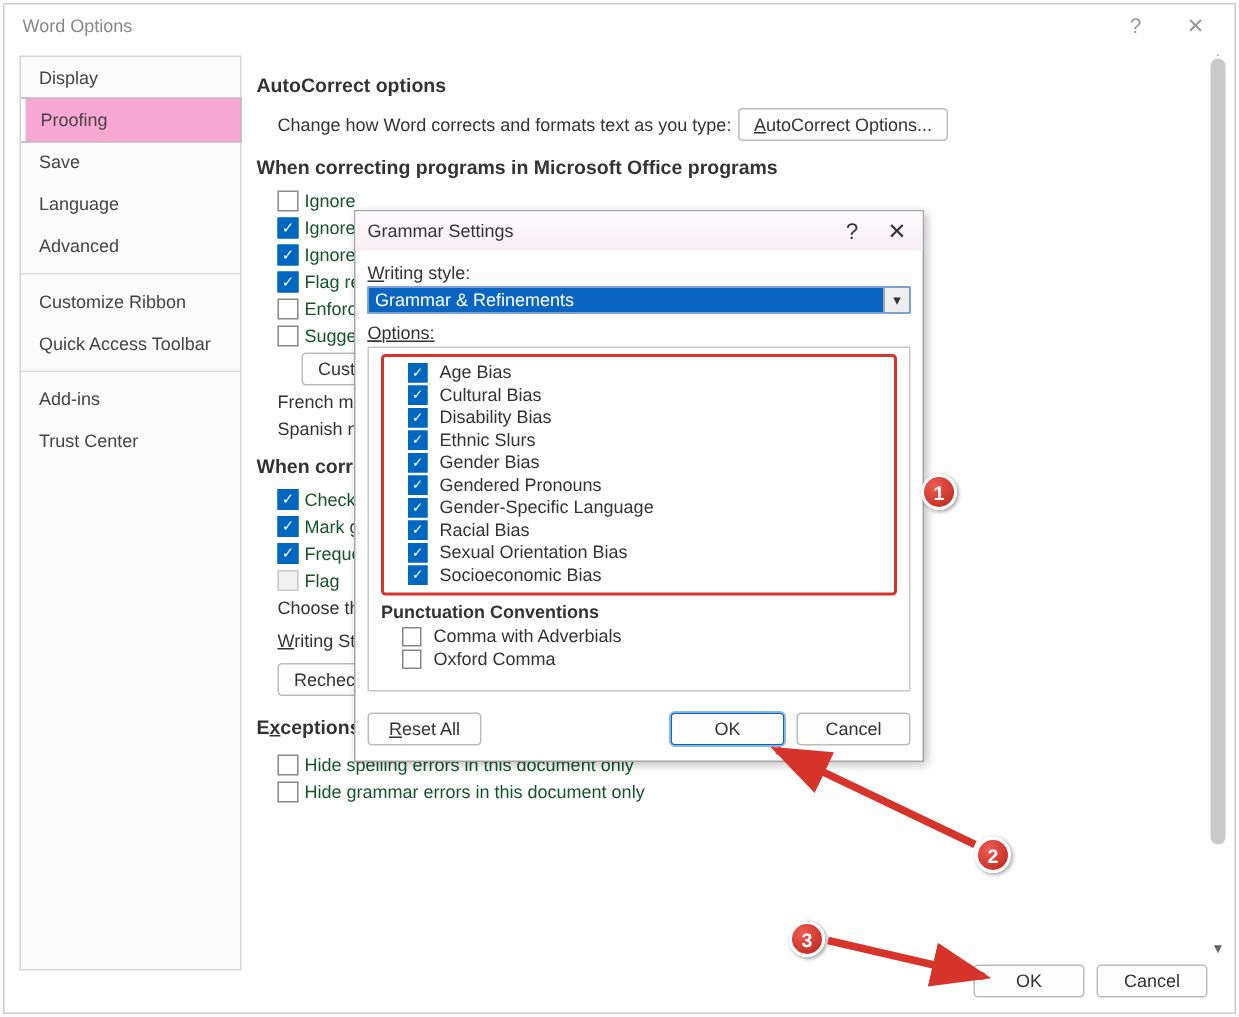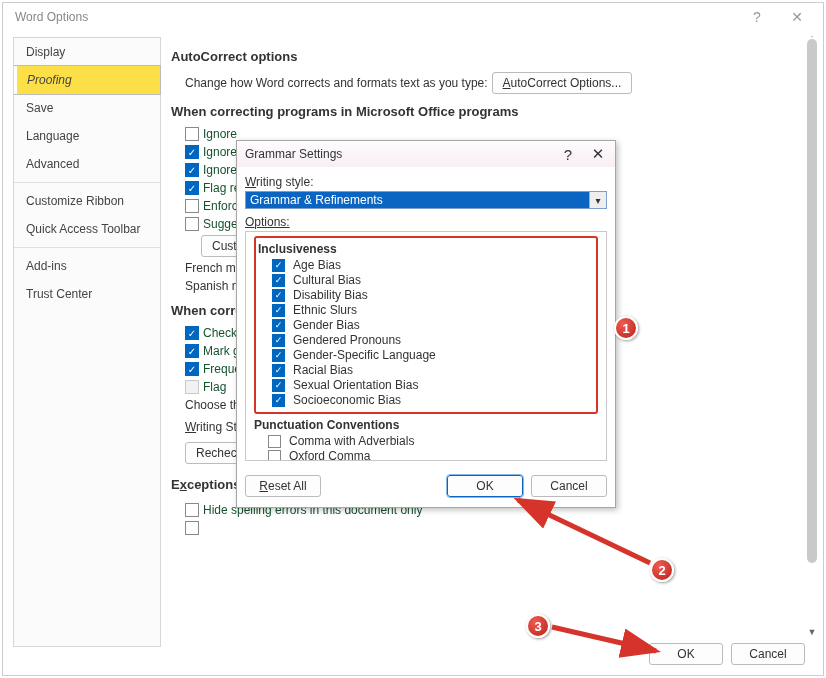--- a/index.html
+++ b/index.html
@@ -7,21 +7,21 @@
 
   
   .window { position: absolute; left: 2px; top: 2px; width: 822px; height: 674px; border: 1px solid #ccc; background: #fff; }
   .titlebar { height: 28px; display: flex; align-items: center; padding: 0 6px; color: #888; }
   .titlebar .title { flex: 1; padding-left: 6px; font-size: 12px; }
   .titlebar .tb-btn { width: 40px; text-align: center; color: #999; font-size: 14px; cursor: pointer; }
 
   
   .sidebar { position: absolute; left: 10px; top: 34px; width: 148px; border: 1px solid #d6d6d6; background: #fbfbfb; height: 610px; }
   .nav-item { padding: 7px 12px; color: #444; cursor: pointer; }
-  .nav-item.selected { background: #fde047; border: 1px solid #bbb; border-left: none; margin: -1px -1px -1px 0; padding-left: 13px; position: relative; font-style: italic; }
+  .nav-item.selected { background: #f9a8d4; border: 1px solid #bbb; border-left: none; margin: -1px -1px -1px 0; padding-left: 13px; position: relative; }
   .nav-item.selected::before { content:""; position:absolute; left:0; top:0; bottom:0; width:3px; background:#fff; }
   .nav-sep { height:1px; background:#e0e0e0; margin:4px 0; }
 
   
   .content { position: absolute; left: 168px; top: 36px; right: 22px; bottom: 42px; overflow: hidden; }
   .section-h { font-weight: 700; font-size: 13px; margin: 10px 0 8px; color: #333;}
   .row { margin: 4px 0 4px 14px; display: flex; align-items: center; gap: 4px; }
   .row label { color:#14532d; }
   .chk { width:14px; height:14px; border:1px solid #888; display:inline-flex; align-items:center; justify-content:center; font-size:10px; background:#fff; }
   .chk.checked { background:#0067c0; border-color:#0067c0; color:#fff; }
@@ -178,20 +178,21 @@
         <span style="flex:1">Line</span>
         <span style="font-size:9px">▾</span>
       </span>
     </div>
     <div class="row">
         <span class="chk"></span>
         <label>Hide spelling errors in this document only</label>
       </div>
     <div class="row">
         <span class="chk"></span>
+        <label>Hide grammar errors in this document only</label>
       </div>
   </div>
 
   <div class="vscroll">
     <div class="arrow up">▲</div>
     <div class="track"></div>
     <div class="thumb"></div>
     <div class="arrow dn">▼</div>
   </div>
 
@@ -210,21 +211,20 @@
   <div class="m-body">
     <div class="field-label"><span style="text-decoration:underline">W</span>riting style:</div>
     <div class="combo">
       <span class="sel">Grammar &amp; Refinements</span>
       <span class="cbtn">▾</span>
     </div>
     <div class="field-label" style="margin-top:6px;text-decoration:underline;"><span style="text-decoration:underline">O</span>ptions:</div>
     <div class="opts-box">
       <div class="opts-inner">
         <div class="highlight-box">
-          <div class="grp-h">Inclusiveness</div>
           <div class="opt">
               <span class="chk2">✓</span>
               <span>Age Bias</span>
             </div>
           <div class="opt">
               <span class="chk2">✓</span>
               <span>Cultural Bias</span>
             </div>
           <div class="opt">
               <span class="chk2">✓</span>

